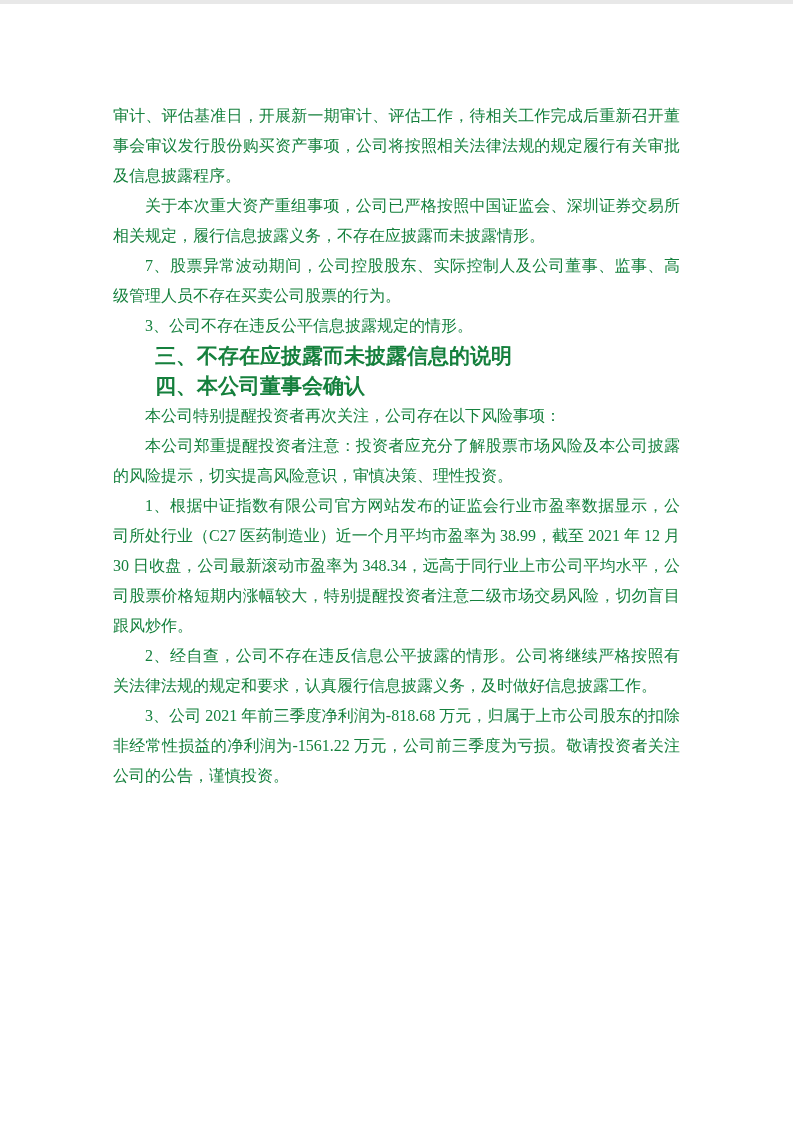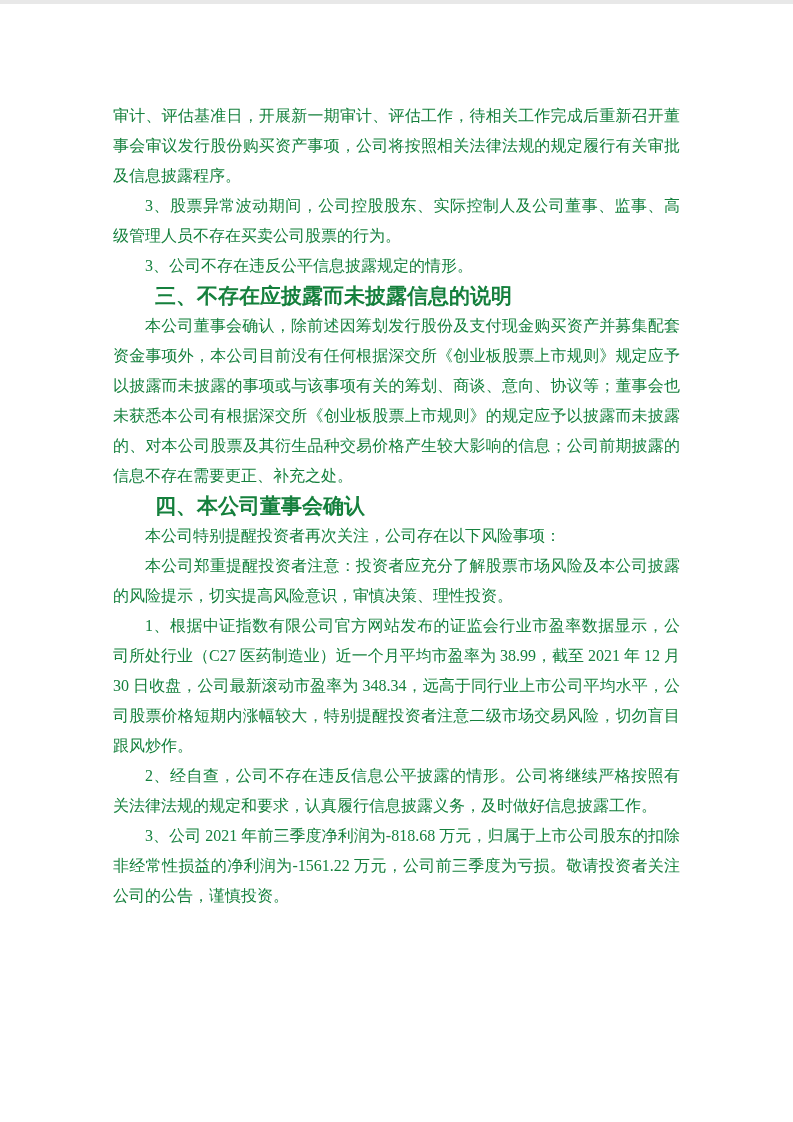--- a/index.html
+++ b/index.html
@@ -39,24 +39,24 @@
   p.cont {
     text-indent: 0;
   }
 </style>
 </head>
 <body>
 
 <div class="page">
   <div class="content">
     <p class="cont">审计、评估基准日，开展新一期审计、评估工作，待相关工作完成后重新召开董事会审议发行股份购买资产事项，公司将按照相关法律法规的规定履行有关审批及信息披露程序。</p>
-    <p class="body">3、股票异常波动期间，公司控股股东、实际控制人及公司董事、监事、高级管理人员不存在买卖公司股票的行为。</p>
+    <p class="body">关于本次重大资产重组事项，公司已严格按照中国证监会、深圳证券交易所相关规定，履行信息披露义务，不存在应披露而未披露情形。</p>
+    <p class="body">7、股票异常波动期间，公司控股股东、实际控制人及公司董事、监事、高级管理人员不存在买卖公司股票的行为。</p>
     <p class="body">3、公司不存在违反公平信息披露规定的情形。</p>
     <p class="heading">三、不存在应披露而未披露信息的说明</p>
-    <p class="body">本公司董事会确认，除前述因筹划发行股份及支付现金购买资产并募集配套资金事项外，本公司目前没有任何根据深交所《创业板股票上市规则》规定应予以披露而未披露的事项或与该事项有关的筹划、商谈、意向、协议等；董事会也未获悉本公司有根据深交所《创业板股票上市规则》的规定应予以披露而未披露的、对本公司股票及其衍生品种交易价格产生较大影响的信息；公司前期披露的信息不存在需要更正、补充之处。</p>
     <p class="heading">四、本公司董事会确认</p>
     <p class="body">本公司特别提醒投资者再次关注，公司存在以下风险事项：</p>
     <p class="body">本公司郑重提醒投资者注意：投资者应充分了解股票市场风险及本公司披露的风险提示，切实提高风险意识，审慎决策、理性投资。</p>
     <p class="body">1、根据中证指数有限公司官方网站发布的证监会行业市盈率数据显示，公司所处行业（C27 医药制造业）近一个月平均市盈率为 38.99，截至 2021 年 12 月 30 日收盘，公司最新滚动市盈率为 348.34，远高于同行业上市公司平均水平，公司股票价格短期内涨幅较大，特别提醒投资者注意二级市场交易风险，切勿盲目跟风炒作。</p>
     <p class="body">2、经自查，公司不存在违反信息公平披露的情形。公司将继续严格按照有关法律法规的规定和要求，认真履行信息披露义务，及时做好信息披露工作。</p>
     <p class="body">3、公司 2021 年前三季度净利润为-818.68 万元，归属于上市公司股东的扣除非经常性损益的净利润为-1561.22 万元，公司前三季度为亏损。敬请投资者关注公司的公告，谨慎投资。</p>
   </div>
 </div>
 
 </body></html>

